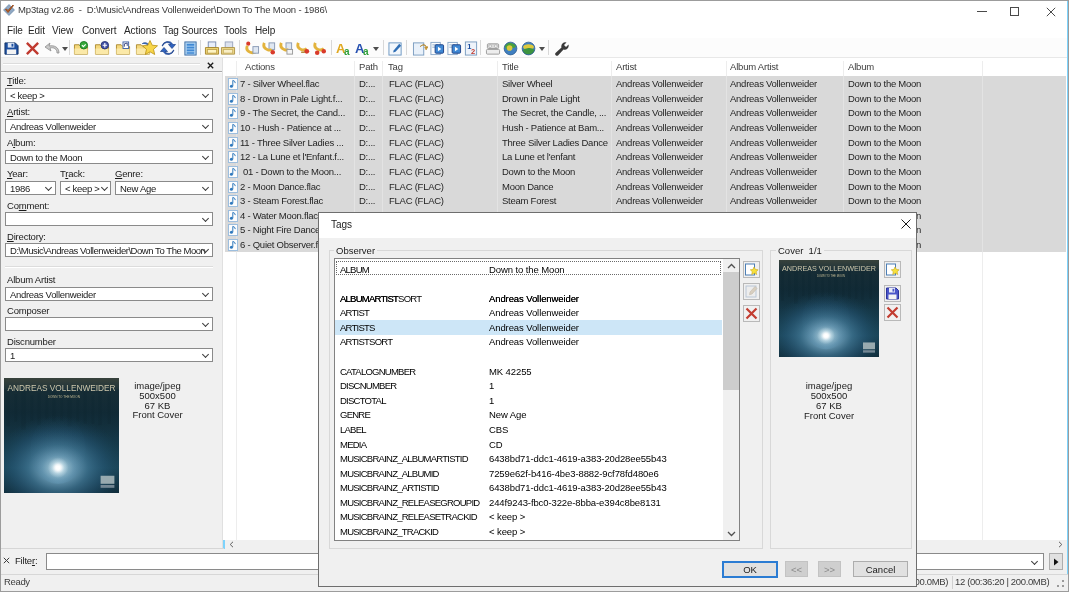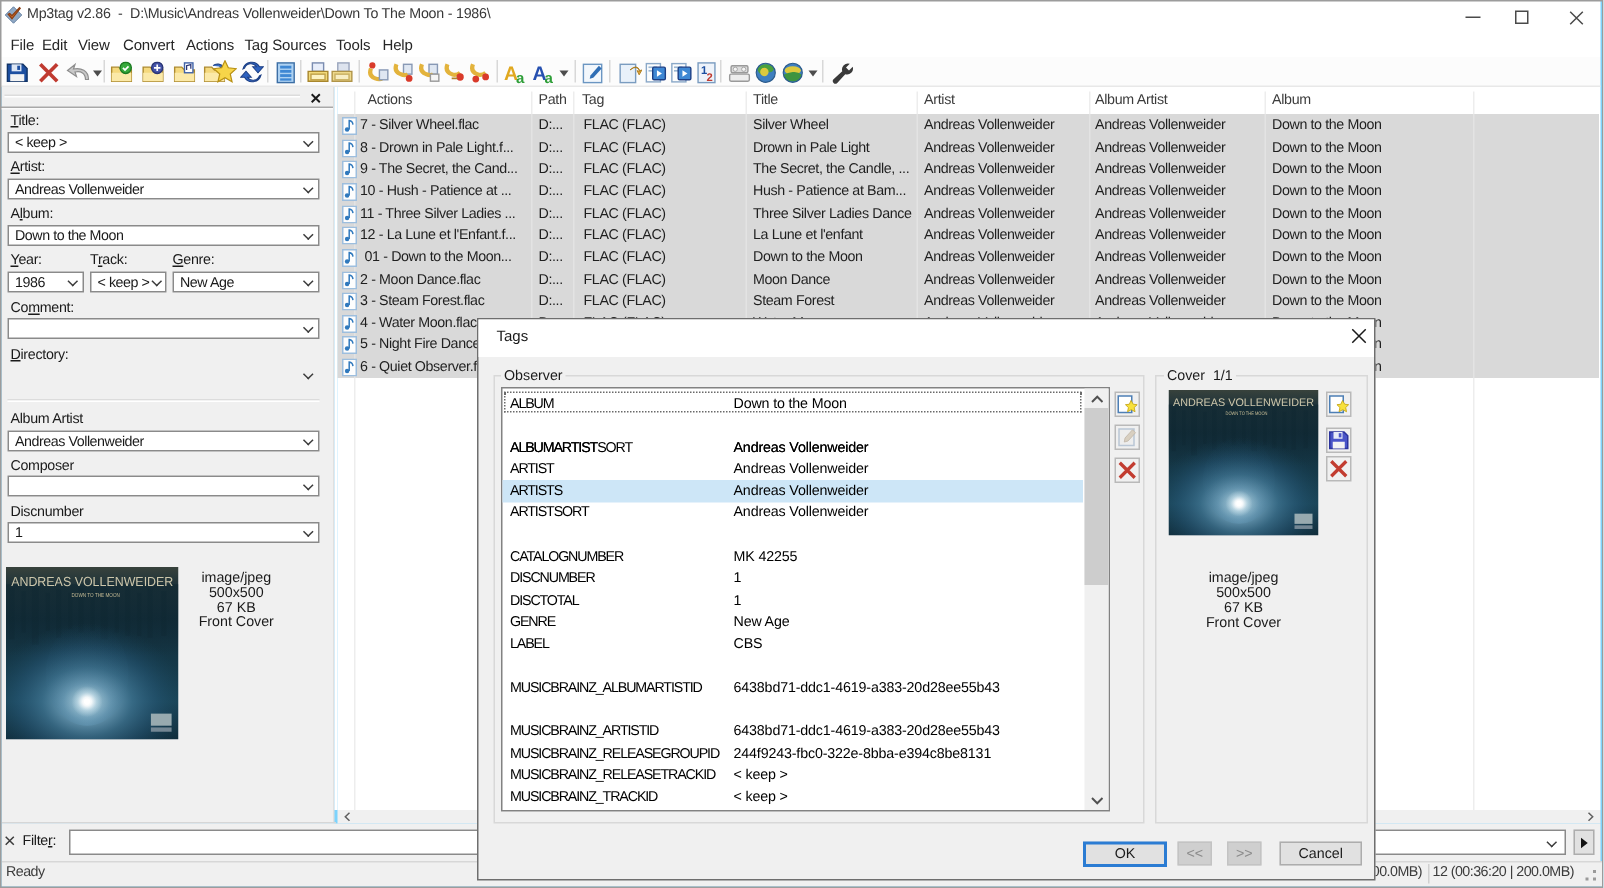--- a/index.html
+++ b/index.html
@@ -265,20 +265,21 @@
 <div class="cb" style="left:5px;top:181px;width:51px">1986</div>
     <span class="chev" style="left:46px;top:185px"></span>
 <div class="cb" style="left:60px;top:181px;width:51px">&lt; keep &gt;</div>
     <span class="chev" style="left:102px;top:185px"></span>
 <div class="cb" style="left:115px;top:181px;width:98px">New Age</div>
     <span class="chev" style="left:203px;top:185px"></span>
 <div class="lbl" style="left:7px;top:200px">Co<u>m</u>ment:</div>
 <div class="cb" style="left:5px;top:212px;width:208px"></div>
     <span class="chev" style="left:203px;top:216px"></span>
 <div class="lbl" style="left:7px;top:231px"><u>D</u>irectory:</div>
+<div class="cb" style="left:5px;top:243px;width:208px;letter-spacing:-0.45px">D:\Music\Andreas Vollenweider\Down To The Moon</div>
     <span class="chev" style="left:203px;top:247px"></span>
 <div class="groove" style="left:5px;top:266px;width:208px"></div>
 <div class="lbl" style="left:7px;top:274px">Album Artist</div>
 <div class="cb" style="left:5px;top:287px;width:208px">Andreas Vollenweider</div>
     <span class="chev" style="left:203px;top:291px"></span>
 <div class="lbl" style="left:7px;top:305px">Composer</div>
 <div class="cb" style="left:5px;top:317px;width:208px"></div>
     <span class="chev" style="left:203px;top:321px"></span>
 <div class="lbl" style="left:7px;top:336px">Discnumber</div>
 <div class="cb" style="left:5px;top:348px;width:208px">1</div>
@@ -632,23 +633,31 @@
       <div class="mval">1</div>
     </div>
 <div class="abs" style="left:336px;top:407.3px;width:385px;height:15px">
       <div class="mkey">GENRE</div>
       <div class="mval">New Age</div>
     </div>
 <div class="abs" style="left:336px;top:421.9px;width:385px;height:15px">
       <div class="mkey">LABEL</div>
       <div class="mval">CBS</div>
     </div>
+<div class="abs" style="left:336px;top:436.5px;width:385px;height:15px">
+      <div class="mkey">MEDIA</div>
+      <div class="mval">CD</div>
+    </div>
 <div class="abs" style="left:336px;top:451.0px;width:385px;height:15px">
       <div class="mkey">MUSICBRAINZ_ALBUMARTISTID</div>
       <div class="mval">6438bd71-ddc1-4619-a383-20d28ee55b43</div>
+    </div>
+<div class="abs" style="left:336px;top:465.6px;width:385px;height:15px">
+      <div class="mkey">MUSICBRAINZ_ALBUMID</div>
+      <div class="mval">7259e62f-b416-4be3-8882-9cf78fd480e6</div>
     </div>
 <div class="abs" style="left:336px;top:480.2px;width:385px;height:15px">
       <div class="mkey">MUSICBRAINZ_ARTISTID</div>
       <div class="mval">6438bd71-ddc1-4619-a383-20d28ee55b43</div>
     </div>
 <div class="abs" style="left:336px;top:494.8px;width:385px;height:15px">
       <div class="mkey">MUSICBRAINZ_RELEASEGROUPID</div>
       <div class="mval">244f9243-fbc0-322e-8bba-e394c8be8131</div>
     </div>
 <div class="abs" style="left:336px;top:509.4px;width:385px;height:15px">

